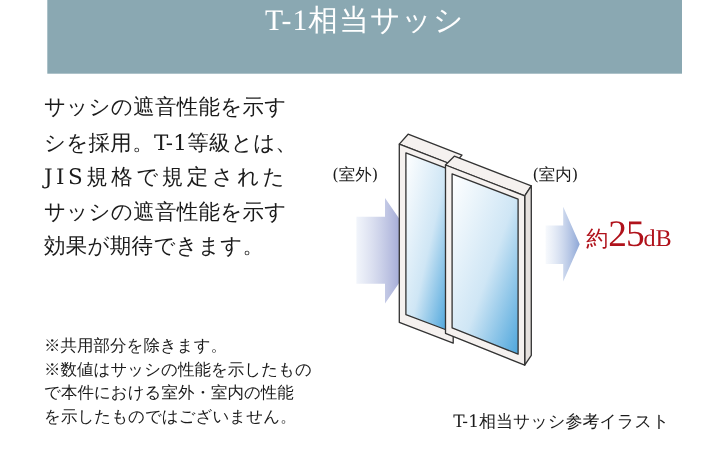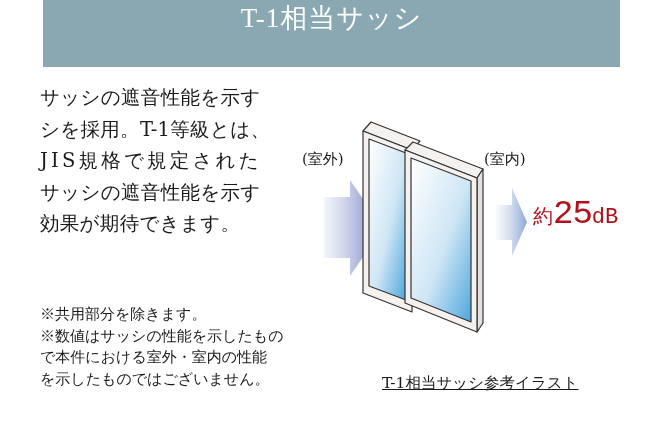--- a/index.html
+++ b/index.html
@@ -5,26 +5,26 @@
   html, body { margin: 0; padding: 0; background: #ffffff; }
   body { width: 660px; height: 422px; position: relative; overflow: hidden; font-family: "DejaVu Serif", "Liberation Serif", serif; color: #1a1a1a; }
   .banner { position: absolute; left: 43px; top: 0; width: 577px; height: 67px; background: #8aa8b2; display: flex; align-items: flex-start; justify-content: center; }
   .banner-title { color: #ffffff; font-family: "Liberation Serif", "DejaVu Serif", serif; font-size: 27px; letter-spacing: 1px; }
   .body-text { position: absolute; left: 40px; top: 82px; width: 272px; font-size: 19.5px; line-height: 31.5px; letter-spacing: 0.3px; }
   .body-text div { white-space: nowrap; }
   .notes { position: absolute; left: 40px; top: 304px; width: 310px; font-size: 15px; line-height: 21.5px; }
   .notes div { white-space: nowrap; }
   .label-out { position: absolute; left: 302px; top: 150px; font-size: 15px; }
   .label-in { position: absolute; left: 484px; top: 150px; font-size: 15px; }
-  .result { position: absolute; left: 533px; top: 197px; color: #b0121b; font-family: Liberation Mono, monospace; text-align: center; line-height: 1; }
+  .result { position: absolute; left: 533px; top: 197px; color: #b0121b; font-family: Liberation Serif, serif; text-align: center; line-height: 1; }
   .result .approx { font-size: 20px; }
   .result .num { font-size: 34px; letter-spacing: -1px; }
   .result .unit { font-size: 22px; }
   .result .reduce { display: block; font-size: 20px; margin-top: 3px; }
-  .caption { position: absolute; left: 382px; top: 373px; font-size: 15.5px; text-decoration: underline; }
+  .caption { position: absolute; left: 412px; top: 373px; font-size: 15.5px; }
   svg.illus { position: absolute; left: 0; top: 0; }
 </style>
 </head>
 <body>
 
 <div class="banner">
   <span class="banner-title">T-1相当サッシ</span>
 </div>
 
 <div class="body-text">

